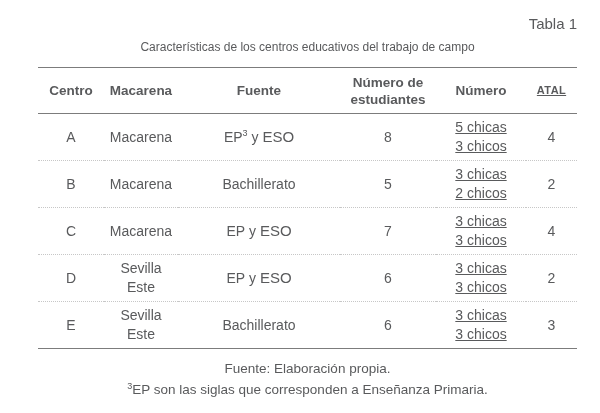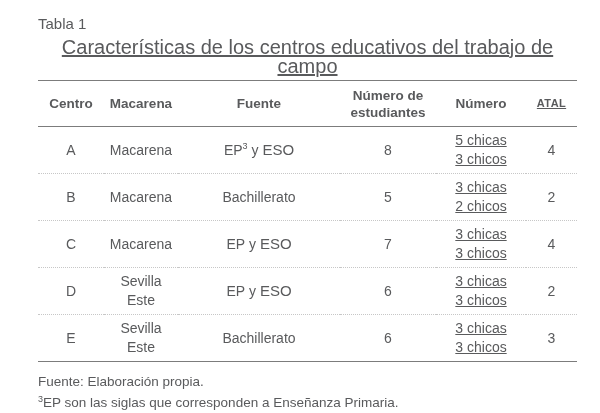--- a/index.html
+++ b/index.html
@@ -6,46 +6,46 @@
   html, body { margin: 0; padding: 0; }
   body {
     width: 600px; height: 413px;
     background: #ffffff;
     font-family: "Liberation Sans", "DejaVu Sans", sans-serif;
     color: #595a5c;
     position: relative;
     overflow: hidden;
   }
   .table-block { position: absolute; left: 38px; top: 0; width: 539px; }
-  .title    { padding-top: 14px; text-align: left; font-size: 15px; line-height: 19px; }
-  .subtitle { margin-top: 5px;  text-align: center; font-size: 20px; line-height: 19px; text-decoration: underline; }
+  .title    { padding-top: 14px; text-align: right; font-size: 15px; line-height: 19px; }
+  .subtitle { margin-top: 5px;  text-align: center; font-size: 12px; line-height: 19px; }
   table {
     width: 100%;
     border-collapse: collapse;
     table-layout: fixed;
-    margin-top: 4px;
+    margin-top: 10px;
     border-top: 1.5px solid #7c7c7c;
     border-bottom: 1.5px solid #7c7c7c;
   }
   thead tr { border-bottom: 1.5px solid #7c7c7c; }
   tbody tr:not(:first-child) { border-top: 1px dotted #c7c7c7; }
   th {
     font-size: 13.5px; font-weight: bold; line-height: 17px;
     height: 46px; text-align: center; vertical-align: middle; padding: 0 4px;
   }
   th.atal { font-size: 11px; letter-spacing: 0.4px; text-decoration: underline; }
   td {
     font-size: 14px; height: 47px; line-height: 19px;
     text-align: center; vertical-align: middle; padding: 0 2px;
   }
   .sc { font-size: 15px; }
   sup.et-sup { font-size: 9px; vertical-align: super; line-height: 0; }
   .genero-line { line-height: 19px; text-decoration: underline; }
-  .fuente { margin-top: 11px; font-size: 13.5px; line-height: 17px; text-align: left; }
-  .nota   { margin-top: 4px;  font-size: 13.5px; line-height: 17px; text-align: left; }
+  .fuente { margin-top: 11px; font-size: 13.5px; line-height: 17px; text-align: center; }
+  .nota   { margin-top: 4px;  font-size: 13.5px; line-height: 17px; text-align: center; }
   .nota sup { font-size: 9px; vertical-align: super; line-height: 0; }
 </style>
 </head>
 <body>
 
 <div class="table-block">
 
   <div class="title">Tabla 1</div>
   <div class="subtitle">Características de los centros educativos del trabajo de campo</div>
 

